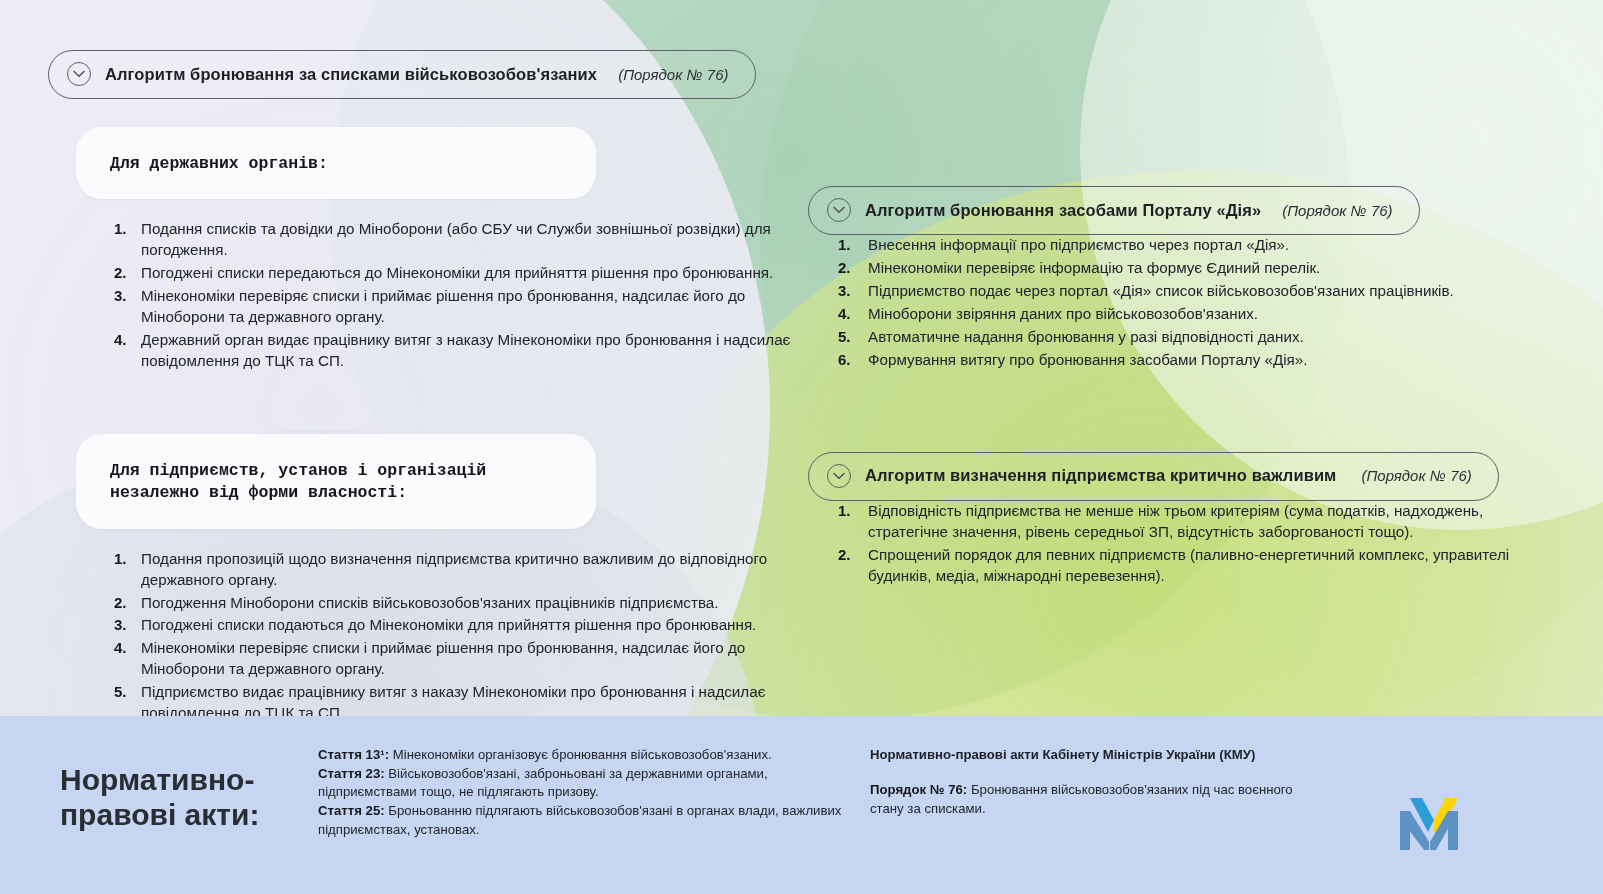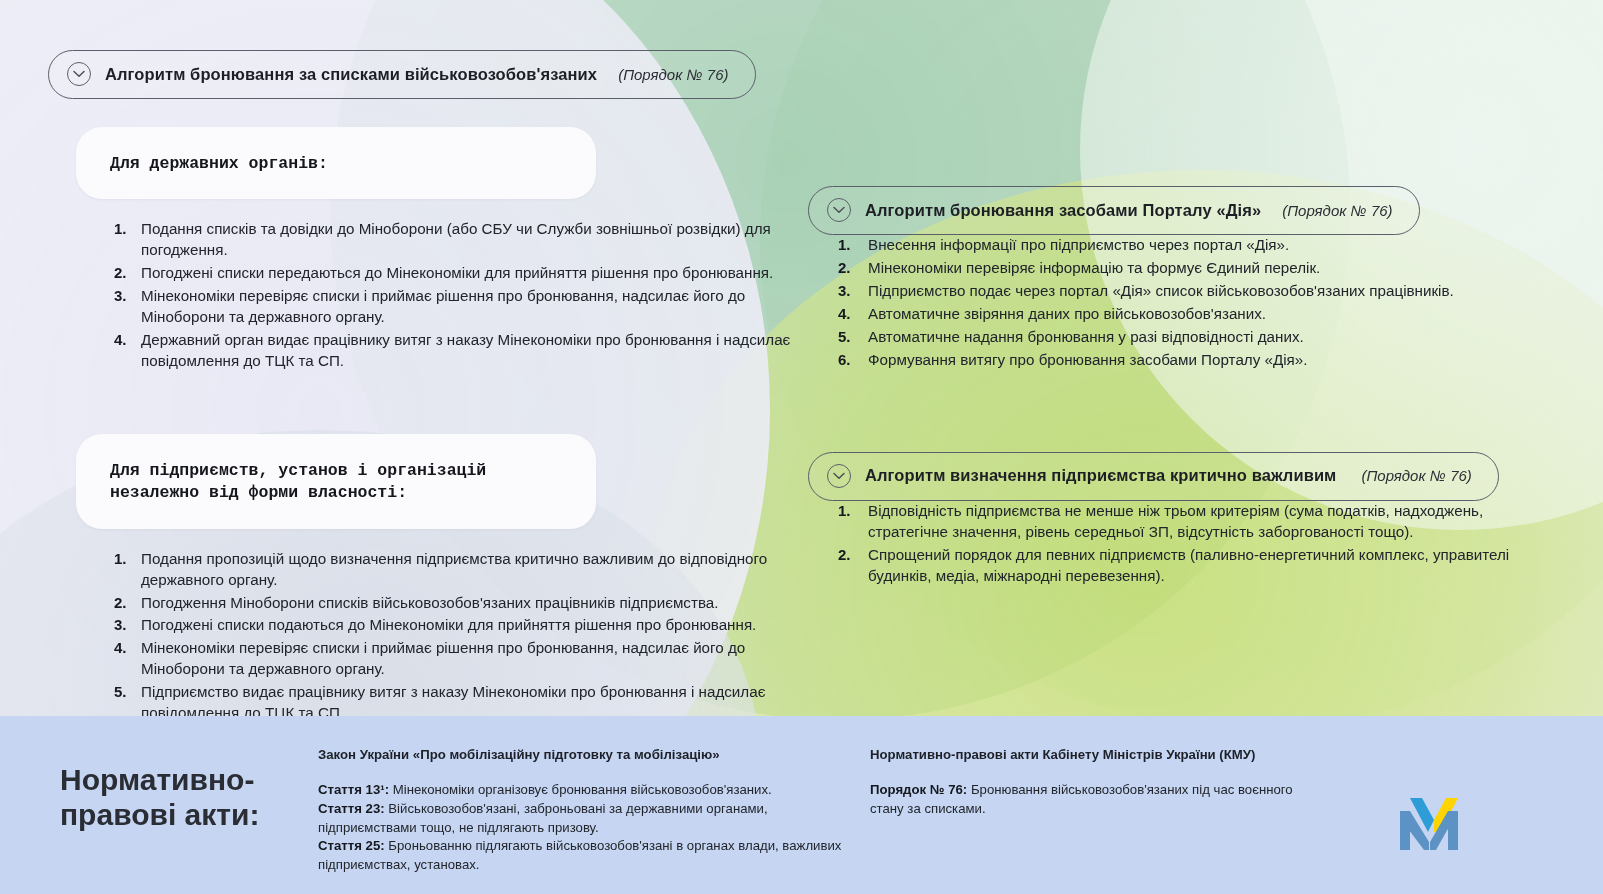--- a/index.html
+++ b/index.html
@@ -270,21 +270,21 @@
           </svg>
         </span>
         <span class="section-title">Алгоритм бронювання засобами Порталу «Дія»</span>
         <span class="section-note">(Порядок № 76)</span>
       </div>
 
       <ol class="steps right-list">
         <li>Внесення інформації про підприємство через портал «Дія».</li>
         <li>Мінекономіки перевіряє інформацію та формує Єдиний перелік.</li>
         <li>Підприємство подає через портал «Дія» список військовозобов'язаних працівників.</li>
-        <li>Автоматичне звіряння даних про військовозобов'язаних.</li>
+        <li>Міноборони звіряння даних про військовозобов'язаних.</li>
         <li>Автоматичне надання бронювання у разі відповідності даних.</li>
         <li>Формування витягу про бронювання засобами Порталу «Дія».</li>
       </ol>
 
       <div class="section-header" style="margin-top:79px;">
         <span class="chev">
           <svg width="12" height="8" viewBox="0 0 12 8" fill="none" aria-hidden="true">
             <path d="M1 1.5 L6 6.2 L11 1.5" stroke="#4d5058" stroke-width="1.5" stroke-linecap="round" stroke-linejoin="round"></path>
           </svg>
         </span>
@@ -298,21 +298,20 @@
       </ol>
     </div>
 
     <div class="footer">
       <div class="footer-inner">
 
         <div class="footer-title">Нормативно-
 правові акти:</div>
 
         <div class="footer-col footer-col-1">
-          <div class="footer-heading">Закон України «Про мобілізаційну підготовку та мобілізацію»</div>
           <div class="footer-line">
             <b>Стаття 13¹:</b><span> Мінекономіки організовує бронювання військовозобов'язаних.</span>
           </div>
           <div class="footer-line">
             <b>Стаття 23:</b><span> Військовозобов'язані, заброньовані за державними органами, підприємствами тощо, не підлягають призову.</span>
           </div>
           <div class="footer-line">
             <b>Стаття 25:</b><span> Броньованню підлягають військовозобов'язані в органах влади, важливих підприємствах, установах.</span>
           </div>
         </div>

